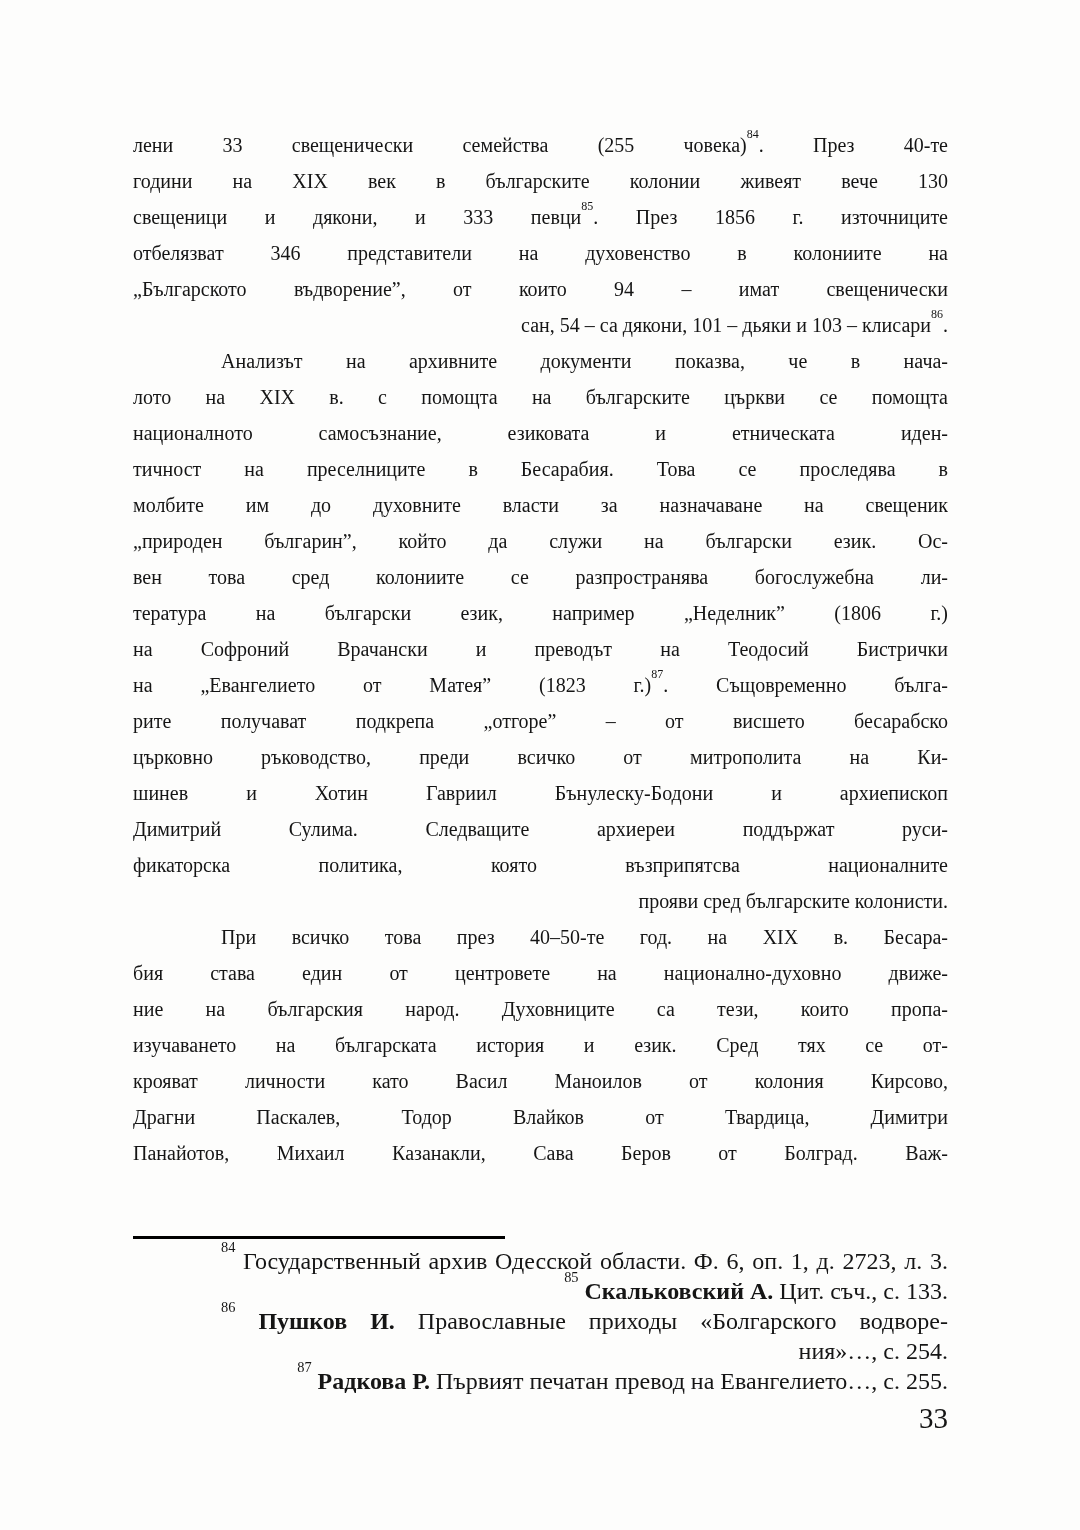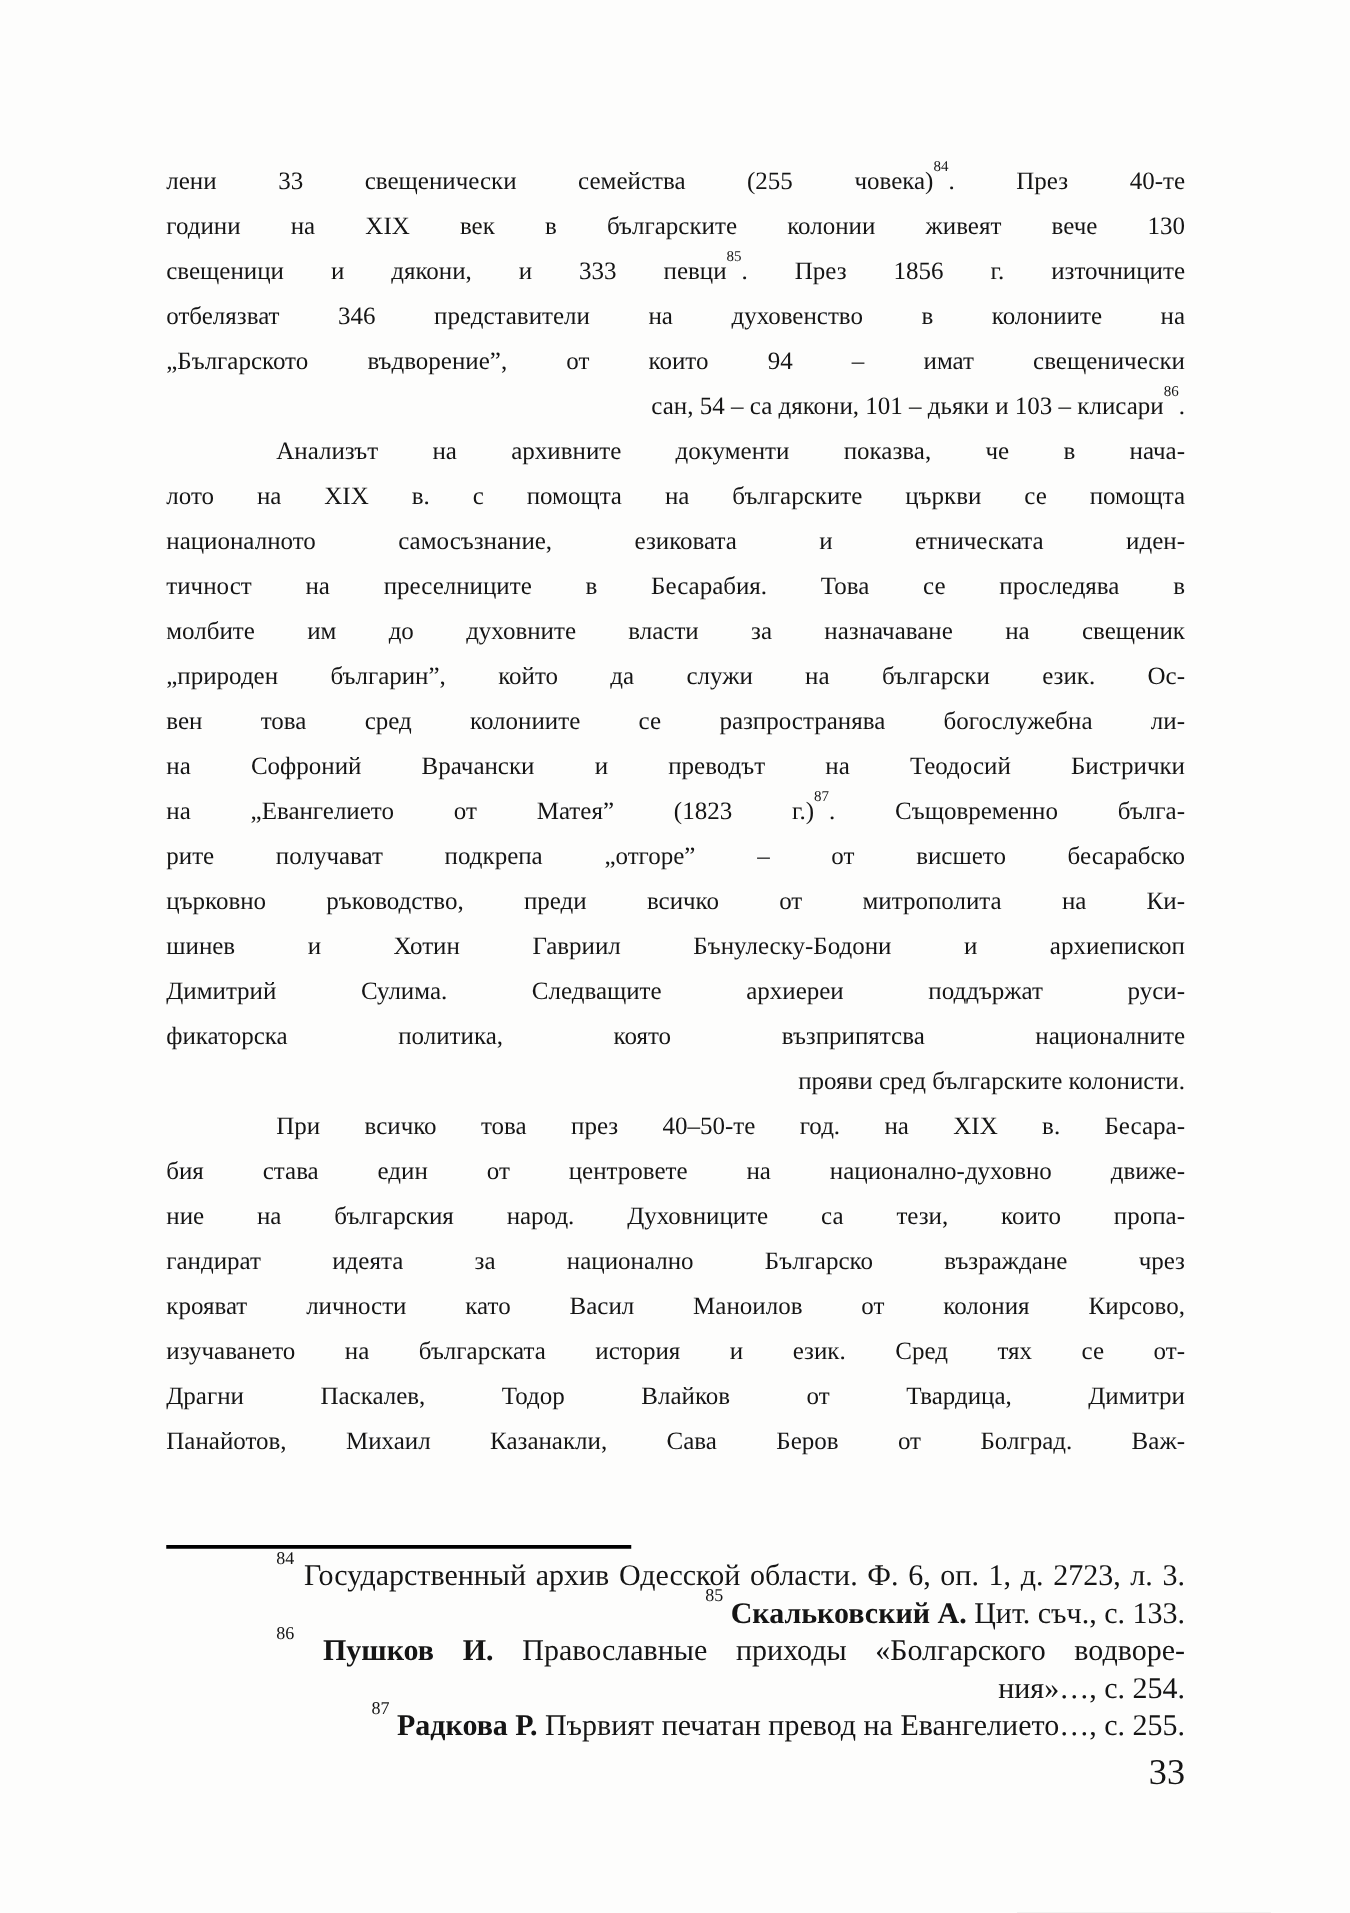--- a/index.html
+++ b/index.html
@@ -74,34 +74,34 @@
       <div class="line justify"><span>отбелязват 346 представители на духовенство в колониите на</span></div>
       <div class="line justify"><span>„Българското въдворение”, от които 94 – имат свещенически</span></div>
       <div class="line"><span>сан, 54 – са дякони, 101 – дьяки и 103 – клисари</span><sup class="fn-ref">86</sup><span>.</span></div>
       <div class="line indent justify"><span>Анализът на архивните документи показва, че в нача-</span></div>
       <div class="line justify"><span>лото на XIX в. с помощта на българските църкви се помощта</span></div>
       <div class="line justify"><span>националното самосъзнание, езиковата и етническата иден-</span></div>
       <div class="line justify"><span>тичност на преселниците в Бесарабия. Това се проследява в</span></div>
       <div class="line justify"><span>молбите им до духовните власти за назначаване на свещеник</span></div>
       <div class="line justify"><span>„природен българин”, който да служи на български език. Ос-</span></div>
       <div class="line justify"><span>вен това сред колониите се разпространява богослужебна ли-</span></div>
+      <div class="line justify"><span>тература на български език, например „Неделник” (1806 г.)</span></div>
       <div class="line justify"><span>на Софроний Врачански и преводът на Теодосий Бистрички</span></div>
       <div class="line justify"><span>на „Евангелието от Матея” (1823 г.)</span><sup class="fn-ref">87</sup><span>. Същовременно бълга-</span></div>
       <div class="line justify"><span>рите получават подкрепа „отгоре” – от висшето бесарабско</span></div>
       <div class="line justify"><span>църковно ръководство, преди всичко от митрополита на Ки-</span></div>
       <div class="line justify"><span>шинев и Хотин Гавриил Бънулеску-Бодони и архиепископ</span></div>
       <div class="line justify"><span>Димитрий Сулима. Следващите архиереи поддържат руси-</span></div>
       <div class="line justify"><span>фикаторска политика, която възприпятсва националните</span></div>
       <div class="line"><span>прояви сред българските колонисти.</span></div>
       <div class="line indent justify"><span>При всичко това през 40–50-те год. на XIX в. Бесара-</span></div>
       <div class="line justify"><span>бия става един от центровете на национално-духовно движе-</span></div>
       <div class="line justify"><span>ние на българския народ. Духовниците са тези, които пропа-</span></div>
-      <div class="line justify"><span>гандират идеята за национално Българско възраждане чрез</span></div>
+      <div class="line justify"><span>изучаването на българската история и език. Сред тях се от-</span></div>
       <div class="line justify"><span>крояват личности като Васил Маноилов от колония Кирсово,</span></div>
-      <div class="line justify"><span>изучаването на българската история и език. Сред тях се от-</span></div>
       <div class="line justify"><span>Драгни Паскалев, Тодор Влайков от Твардица, Димитри</span></div>
       <div class="line justify"><span>Панайотов, Михаил Казанакли, Сава Беров от Болград. Важ-</span></div>
     </div>
   <div class="footnote-sep"></div>
   <div class="footnotes" id="footnotes">
       <div class="line indent justify"><sup class="fn-ref">84</sup><span> Государственный архив Одесской области. Ф. 6, оп. 1, д. 2723, л. 3.</span></div>
       <div class="line indent"><sup class="fn-ref">85</sup><span> </span><span class="bold">Скальковский А.</span><span> Цит. съч., с. 133.</span></div>
       <div class="line indent justify"><sup class="fn-ref">86</sup><span> </span><span class="bold">Пушков И.</span><span> Православные приходы «Болгарского водворе-</span></div>
       <div class="line"><span>ния»…, с. 254.</span></div>
       <div class="line indent"><sup class="fn-ref">87</sup><span> </span><span class="bold">Радкова Р.</span><span> Първият печатан превод на Евангелието…, с. 255.</span></div>

